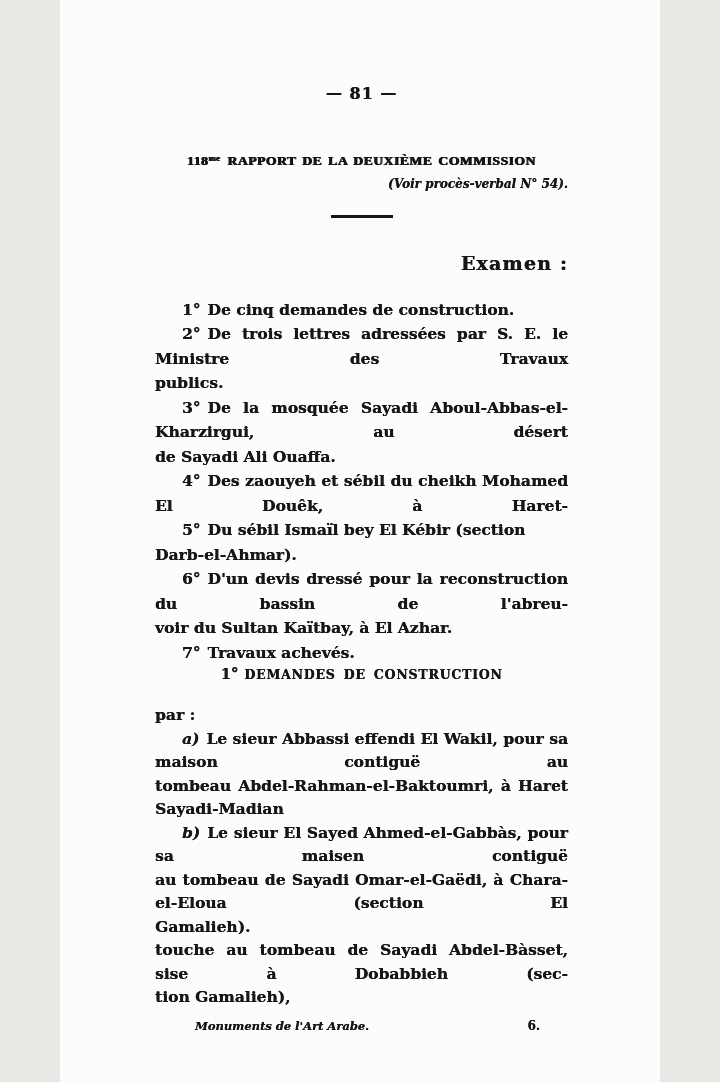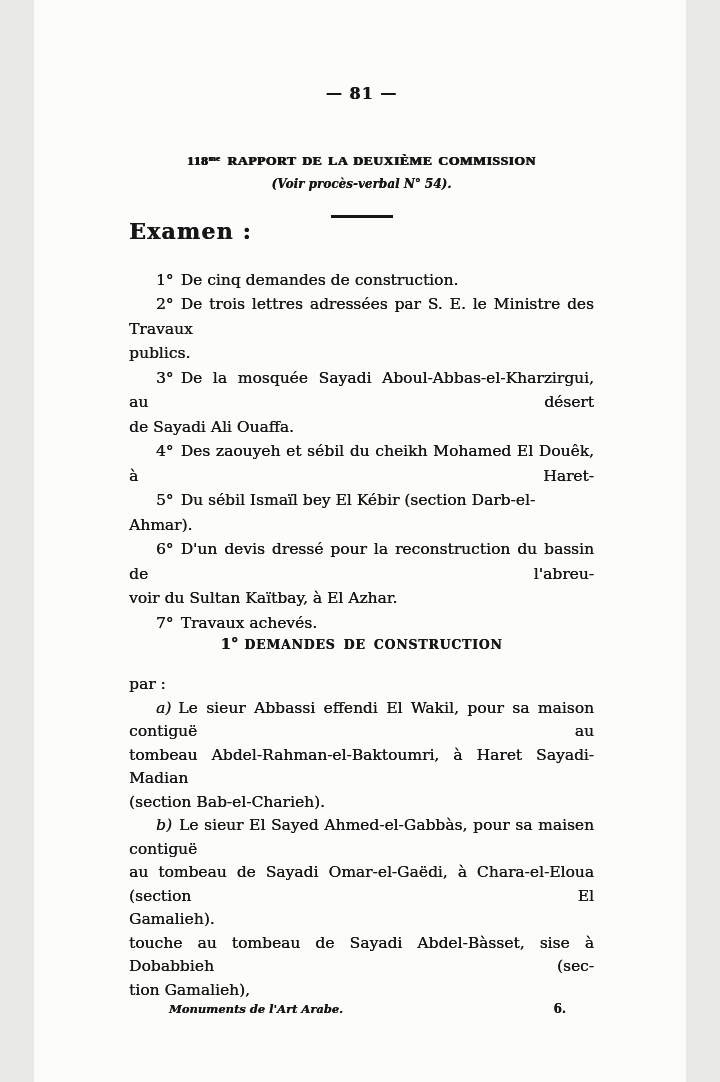--- a/index.html
+++ b/index.html
@@ -1,18 +1,18 @@
 <!DOCTYPE html>
 <html><head>
 <meta charset="utf-8">
 <style>
   html,body { margin:0; padding:0; background:#e8e8e4; }
   .page {
     position: relative;
-    width: 652px;
+    width: 600px;
     height: 1082px;
     margin: 0 auto;
     background: #fcfcfa;
     font-family: "DejaVu Serif", "Liberation Serif", serif;
     color: #161616;
     overflow: hidden;
   }
   .content { padding: 0 92px 0 95px; }
 
   
@@ -39,63 +39,65 @@
   }
   .title .sup {
     font-size: 8.5px;
     position: relative;
     top: -4px;
   }
   .title .rest { margin-left: 7px; }
 
   .subtitle {
     margin-top: 8px;
-    text-align: center;
+    text-align: right;
     font-style: italic;
     font-size: 12px;
     font-weight: bold;
     text-shadow: 0.2px 0 currentColor;
   }
 
   .rule {
     margin: 24px auto 0 auto;
     width: 62px;
     height: 2.5px;
     background: #161616;
   }
 
   .examen {
-    text-align: left;
-    font-size: 22px;
+    margin-top: 34px;
+    text-align: right;
+    font-size: 19px;
     font-weight: bold;
     letter-spacing: 1.2px;
     text-shadow: 0.5px 0 currentColor;
   }
 
-  .block { font-size: 15.5px; }
+  .block { font-size: 15.5px; font-weight: bold; }
   .block1 { margin-top: 24px; line-height: 24.5px; }
   .block2 { margin-top: 20px; line-height: 23.5px; }
 
   .line { white-space: normal; }
   .line.ind { text-indent: 27px; }
   .line.just { text-align: justify; text-align-last: justify; }
   .marker { margin-right: 7px; }
   .marker.it { font-style: italic; }
 
   .heading2 {
     text-align: center;
     font-weight: bold;
     font-size: 12.5px;
     letter-spacing: 0.8px;
     word-spacing: 3px;
     text-shadow: 0.4px 0 currentColor;
   }
   .heading2 .num { font-size: 15px; margin-right: 6px; letter-spacing: 0; }
 
   .footer {
+    margin-top: 10px;
     display: flex;
     justify-content: space-between;
     align-items: flex-end;
     font-size: 11.5px;
   }
   .footer .left {
     margin-left: 40px;
     font-style: italic;
     font-weight: bold;
     text-shadow: 0.2px 0 currentColor;
@@ -138,21 +140,20 @@
       </div>
 
     <div class="heading2">
       <span class="num">1°</span><span>DEMANDES DE CONSTRUCTION</span>
     </div>
 
     <div class="block block2">
         <div class="line">par :</div>
         <div class="line ind just"><span class="marker it">a)</span>Le sieur Abbassi effendi El Wakil, pour sa maison contiguë au</div>
         <div class="line just">tombeau Abdel-Rahman-el-Baktoumri, à Haret Sayadi-Madian</div>
-        <div class="line">(section Bab-el-Charieh).</div>
         <div class="line ind just"><span class="marker it">b)</span>Le sieur El Sayed Ahmed-el-Gabbàs, pour sa maisen contiguë</div>
         <div class="line just">au tombeau de Sayadi Omar-el-Gaëdi, à Chara-el-Eloua (section El</div>
         <div class="line">Gamalieh).</div>
         <div class="line just">touche au tombeau de Sayadi Abdel-Bàsset, sise à Dobabbieh (sec-</div>
         <div class="line">tion Gamalieh),</div>
       </div>
 
     <div class="footer">
       <span class="left">Monuments de l'Art Arabe.</span>
       <span class="right">6.</span>

